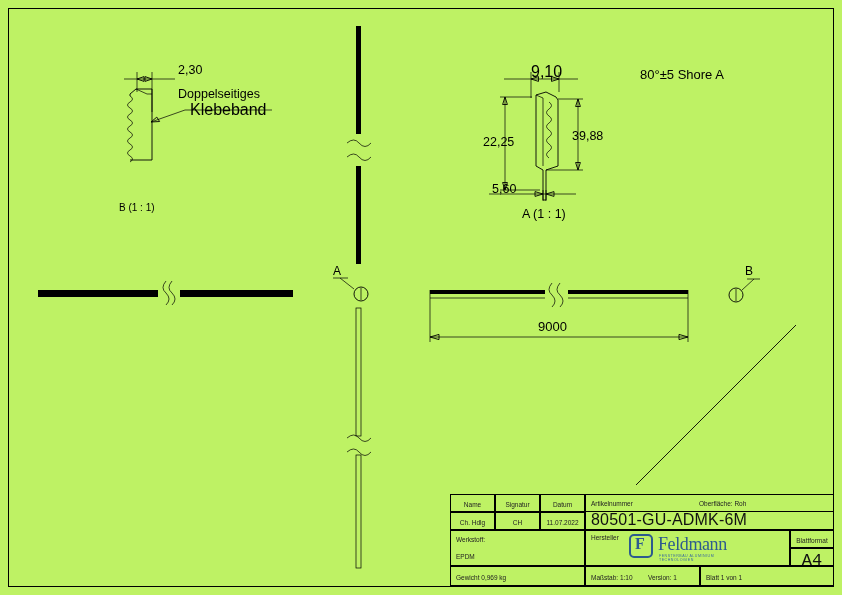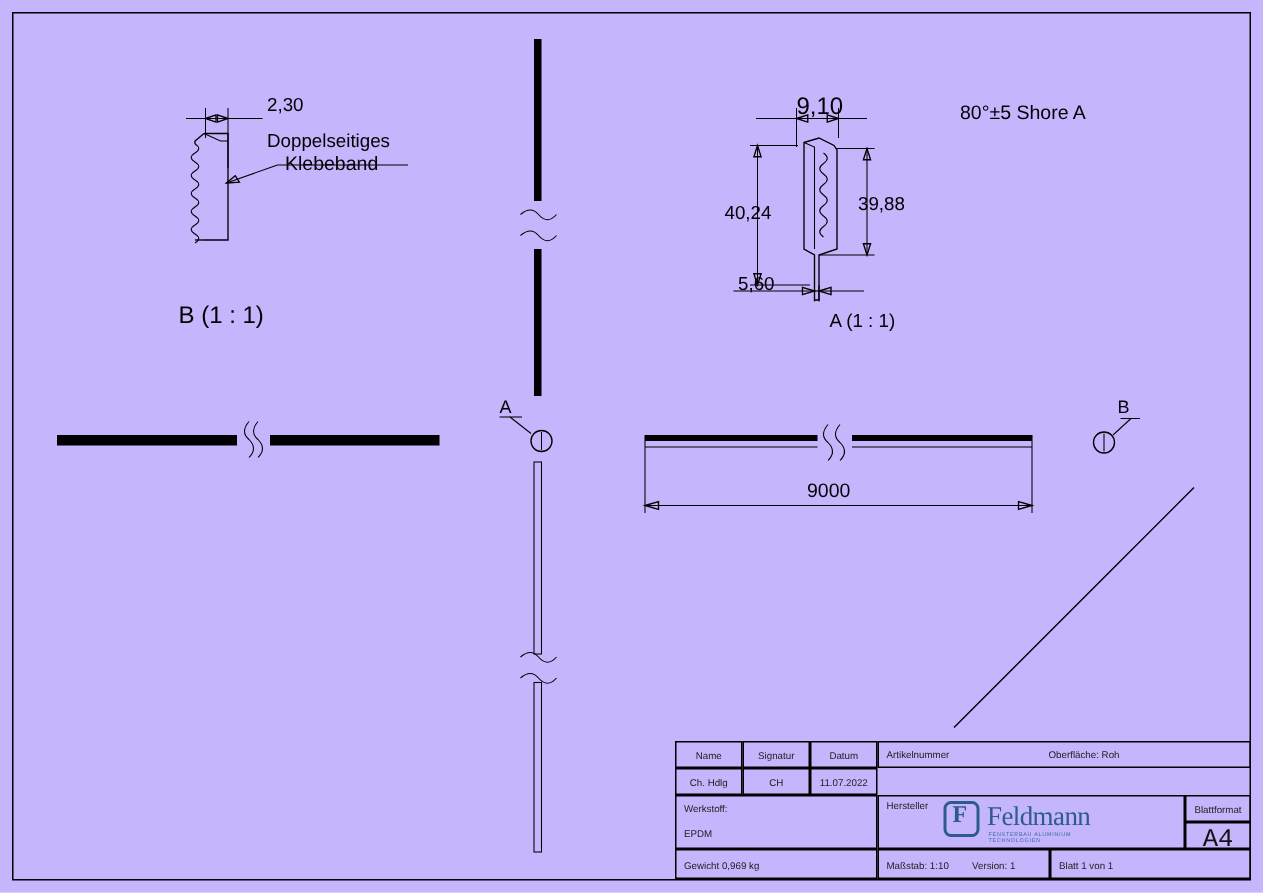--- a/index.html
+++ b/index.html
@@ -1,18 +1,18 @@
 <!DOCTYPE html>
 <html><head>
 <meta charset="utf-8">
 <style>
   html,body{margin:0;padding:0;background:#ffffff;}
   body{width:842px;height:595px;overflow:hidden;
        font-family:"Liberation Sans", sans-serif;color:#000;}
-  #sheet{position:relative;width:842px;height:595px;background:#c4b5fd;}
+  #sheet{position:relative;width:842px;height:595px;background:#bef264;}
 
   
   .frame{position:absolute;left:8px;top:8px;width:826px;height:579px;
          border:1px solid #000;box-sizing:border-box;}
   .txt{position:absolute;white-space:nowrap;font-size:12px;line-height:1;}
 
   svg{position:absolute;left:0;top:0;overflow:visible;}
   .ln{stroke:#000;fill:none;}
   .thin{stroke-width:0.9;}
   .vthin{stroke-width:0.7;}
@@ -65,22 +65,22 @@
 
     <path class="ln vthin" d="M136,89 L147,94 L152,94"></path>
 
     <line class="ln vthin" x1="272" y1="110" x2="185" y2="110"></line>
     <line class="ln vthin" x1="185" y1="110" x2="151" y2="122"></line>
     <path class="ln thin" d="M151,122 l8.6,-0.5 l-2.8,-4.4 z" fill="#000"></path>
   </svg>
 
   <div class="txt" style="left:178px;top:64px;font-size:12.5px;">2,30</div>
   <div class="txt" style="left:178px;top:88px;font-size:12.5px;">Doppelseitiges</div>
-  <div class="txt" style="left:190px;top:102px;font-size:13px;">Klebeband</div>
-  <div class="txt" style="left:119px;top:203px;font-size:16px;">B (1 : 1)</div>
+  <div class="txt" style="left:190px;top:102px;font-size:16px;">Klebeband</div>
+  <div class="txt" style="left:119px;top:203px;font-size:10px;">B (1 : 1)</div>
 
   <svg width="842" height="595">
 
     <line class="ln vthin" x1="531" y1="72" x2="531" y2="98"></line>
     <line class="ln vthin" x1="559" y1="72" x2="559" y2="92"></line>
     <line class="ln vthin" x1="504" y1="79" x2="578" y2="79"></line>
     <path class="ln thin" d="M531,79 l7.5,-2.4 v4.8 z" fill="#000"></path>
     <path class="ln thin" d="M559,79 l-7.5,-2.4 v4.8 z" fill="#000"></path>
 
     <path class="ln thin" d="M536,95 L546,92 L556,97 L558,100 L558,166 L546,170
@@ -103,24 +103,24 @@
     <path class="ln thin" d="M578,170 l-2.4,-7.5 h4.8 z" fill="#000"></path>
 
     <line class="ln vthin" x1="489" y1="194" x2="576" y2="194"></line>
     <line class="ln vthin" x1="543" y1="190" x2="543" y2="201"></line>
     <line class="ln vthin" x1="546" y1="190" x2="546" y2="201"></line>
     <path class="ln thin" d="M543,194 l-8,-2.4 v4.8 z" fill="#000"></path>
     <path class="ln thin" d="M546,194 l8,-2.4 v4.8 z" fill="#000"></path>
   </svg>
 
   <div class="txt" style="left:531px;top:64px;font-size:16px;">9,10</div>
-  <div class="txt" style="left:483px;top:136px;font-size:12.5px;">40,24</div>
+  <div class="txt" style="left:483px;top:136px;font-size:12.5px;">22,25</div>
   <div class="txt" style="left:572px;top:130px;font-size:12.5px;">39,88</div>
   <div class="txt" style="left:492px;top:183px;font-size:12.5px;text-align:right;">5,60</div>
-  <div class="txt" style="left:522px;top:208px;font-size:12.5px;margin-left:31px;">A (1 : 1)</div>
+  <div class="txt" style="left:522px;top:208px;font-size:12.5px;">A (1 : 1)</div>
   <div class="txt" style="left:640px;top:68px;font-size:13px;">80°±5 Shore A</div>
 
   <svg width="842" height="595">
     <rect x="38" y="290" width="120" height="7" fill="#000"></rect>
     <rect x="180" y="290" width="113" height="7" fill="#000"></rect>
 
     <path class="ln vthin" d="M166,281 q-6,7 0,12 q6,6 0,12"></path>
     <path class="ln vthin" d="M172,281 q-6,7 0,12 q6,6 0,12"></path>
   </svg>
 
@@ -196,20 +196,23 @@
 
     <div class="cell" style="left:0;top:18px;width:45px;height:18px;">
       <div class="val center" style="top:6px;left:0;">Ch. Hdlg</div>
     </div>
     <div class="cell" style="left:45px;top:18px;width:45px;height:18px;">
       <div class="val center" style="top:6px;left:0;">CH</div>
     </div>
     <div class="cell" style="left:90px;top:18px;width:45px;height:18px;">
       <div class="val center" style="top:6px;left:0;">11.07.2022</div>
     </div>
+    <div class="cell" style="left:135px;top:18px;width:249px;height:18px;border-top:none;">
+      <div class="artno" style="top:-1px;left:5px;">80501-GU-ADMK-6M</div>
+    </div>
 
     <div class="cell" style="left:0;top:36px;width:135px;height:36px;">
       <div class="lbl" style="top:5px;left:5px;">Werkstoff:</div>
       <div class="val" style="top:22px;left:5px;">EPDM</div>
     </div>
     <div class="cell" style="left:135px;top:36px;width:205px;height:36px;">
       <div class="lbl" style="top:3px;left:5px;">Hersteller</div>
     </div>
     <div class="cell" style="left:340px;top:36px;width:44px;height:18px;">
       <div class="lbl center" style="top:6px;left:0;">Blattformat</div>

